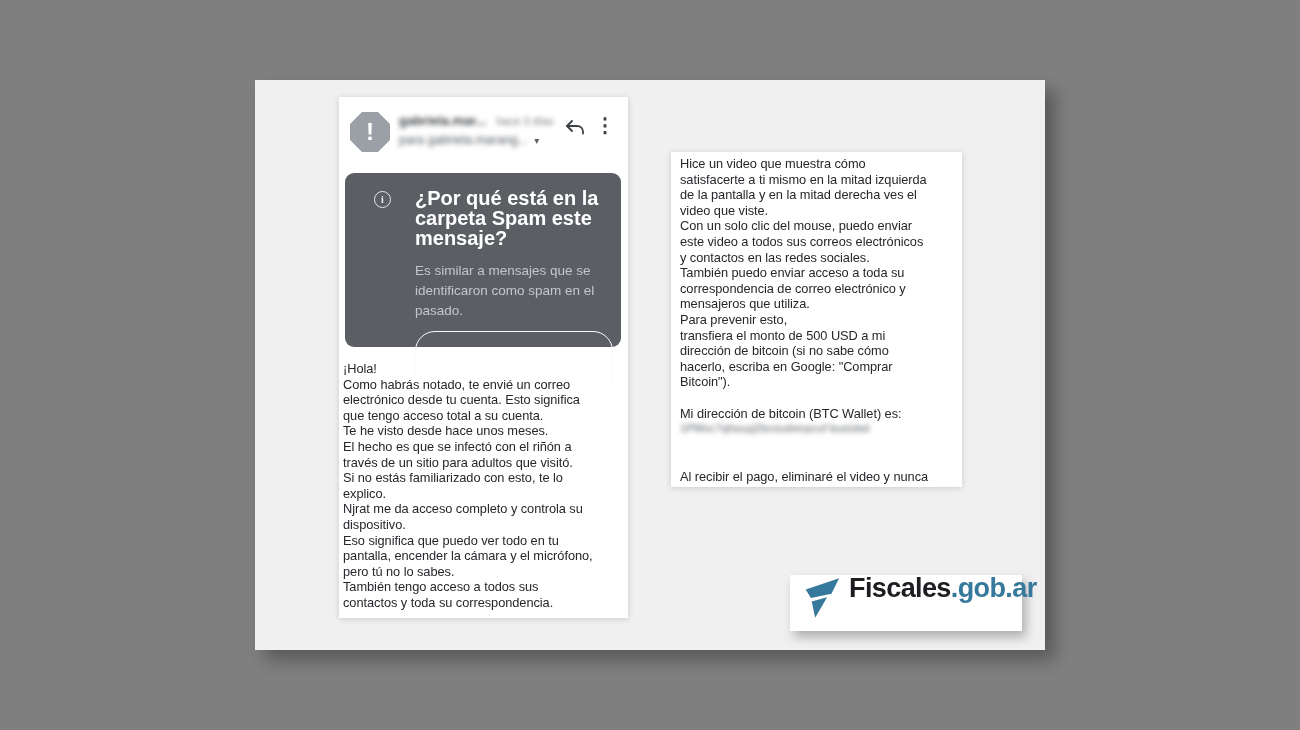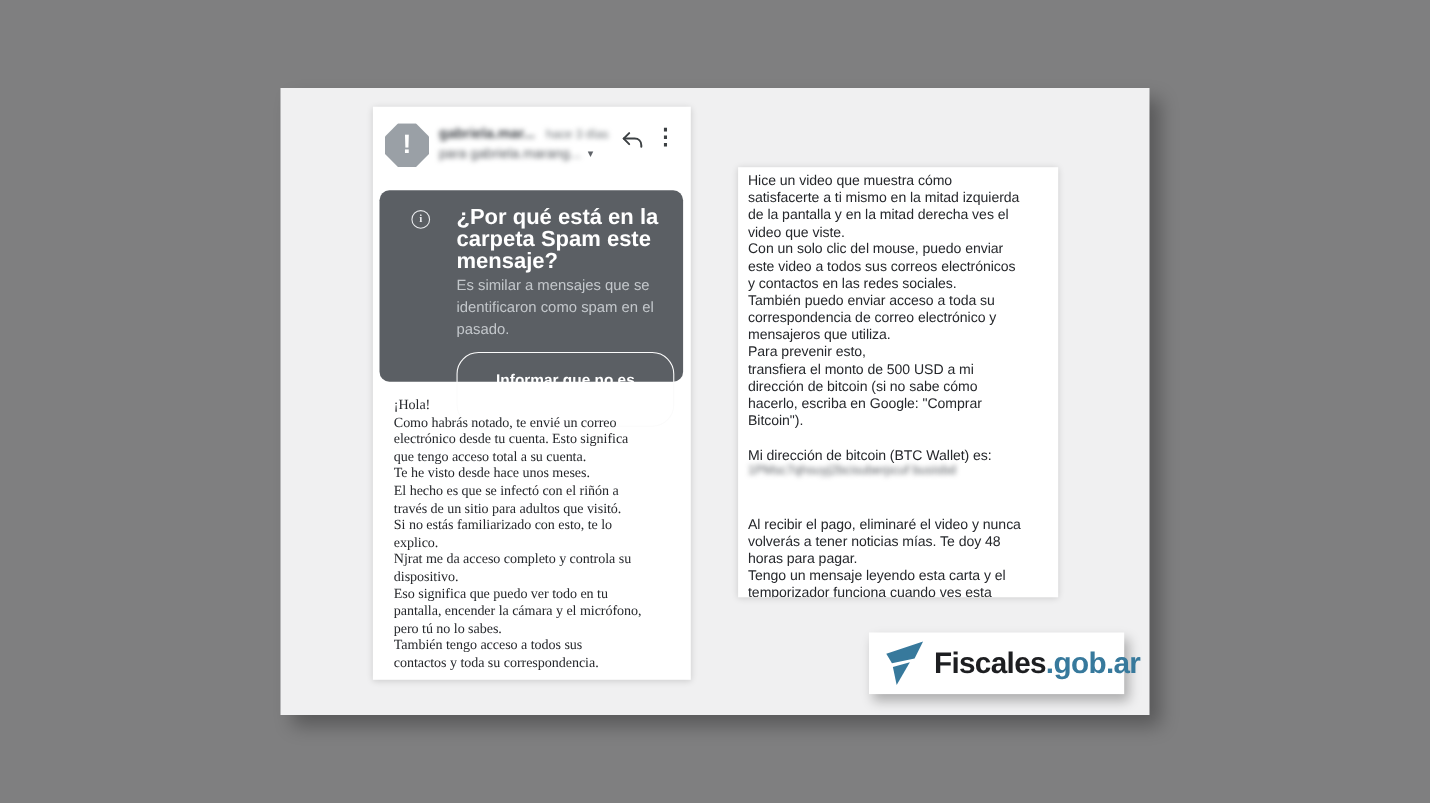--- a/index.html
+++ b/index.html
@@ -4,21 +4,21 @@
 <style>
   html,body{margin:0;padding:0;}
   body{font-family:"Liberation Sans",sans-serif;}
   #stage{position:relative;width:1300px;height:730px;background:#7f7f80;overflow:hidden;}
 
   .poster{position:absolute;left:255px;top:80px;width:790px;height:570px;
           background:#f0f0f1;box-shadow:10px 10px 16px rgba(0,0,0,.30);}
 
   .shot{position:absolute;background:#ffffff;box-shadow:0 1px 6px rgba(0,0,0,.16);overflow:hidden;}
   .shot-left{left:84px;top:17px;width:289px;height:521px;}
-  .shot-right{left:416px;top:72px;width:291px;height:391px;}
+  .shot-right{left:416px;top:72px;width:291px;height:335px;}
 
   
   .avatar{position:absolute;left:11px;top:15px;width:40px;height:40px;background:#9aa0a6;
           clip-path:polygon(30% 0%,70% 0%,100% 30%,100% 70%,70% 100%,30% 100%,0% 70%,0% 30%);
           display:flex;align-items:center;justify-content:center;
           color:#ffffff;font-size:24px;font-weight:bold;line-height:1;}
   .hdr-text{position:absolute;left:60px;top:16px;width:170px;}
   .hdr-line1{display:flex;align-items:baseline;gap:10px;}
   .sender{font-size:13px;font-weight:bold;color:#3b3f44;filter:blur(2.6px);white-space:nowrap;}
   .time{font-size:11px;color:#6d7276;filter:blur(2.4px);white-space:nowrap;}
@@ -30,37 +30,37 @@
             font-size:20px;font-weight:bold;color:#3c4043;text-align:center;line-height:26px;}
 
   
   .spam-card{position:absolute;left:6px;top:76px;width:276px;height:174px;
              background:#5b5f64;border-radius:9px;color:#ffffff;}
   .info-ic{position:absolute;left:29px;top:18px;width:15px;height:15px;border:1.6px solid #e8eaed;
            border-radius:50%;display:flex;align-items:center;justify-content:center;
            font-size:10px;color:#e8eaed;font-weight:bold;font-family:"Liberation Serif",serif;}
   .sc-text{position:absolute;left:70px;top:15px;width:198px;}
   .sc-title{font-size:20px;font-weight:bold;line-height:20px;color:#ffffff;}
-  .sc-desc{margin-top:2px;font-size:13.5px;line-height:20px;color:#c3c7cb;}
+  .sc-desc{margin-top:13px;font-size:13.5px;line-height:20px;color:#c3c7cb;}
   .sc-btn{margin-top:10px;width:100%;box-sizing:border-box;background:transparent;
           border:1.3px solid #fbfbfb;border-radius:20px;padding:16px 26px;
           font-family:"Liberation Sans",sans-serif;
           font-size:14px;font-weight:bold;line-height:17px;color:#ffffff;text-align:center;cursor:pointer;}
 
   
   .mailtext{font-size:12.8px;line-height:15.6px;color:#25272b;letter-spacing:-0.05px;
             white-space:pre;}
-  .body-left{position:absolute;left:19px;top:264px;width:272px;font-family:Liberation Serif, serif;}
+  .body-left{position:absolute;left:4px;top:264px;width:272px;}
   .rt-wrap{position:absolute;left:9px;top:4px;width:278px;}
   .btc-addr{font-size:11.5px;color:#5a5e63;filter:blur(2.6px);line-height:15.6px;white-space:nowrap;}
   .rt-bottom{margin-top:32px;}
 
   
   .logo-box{position:absolute;left:535px;top:495px;width:232px;height:56px;background:#ffffff;
-            box-shadow:4px 6px 10px rgba(0,0,0,.28);display:flex;align-items:center;padding-left:14px;box-sizing:border-box;}
+            box-shadow:4px 6px 10px rgba(0,0,0,.28);display:flex;align-items:flex-start;padding-left:14px;box-sizing:border-box;}
   .logo-text{margin-left:9px;font-size:27px;font-weight:bold;letter-spacing:-0.6px;line-height:1;}
   .logo-brand{color:#1d1e21;}
   .logo-domain{color:#37799c;}
 </style>
 </head>
 <body>
 
 <div id="stage">
   <div class="poster">
 

